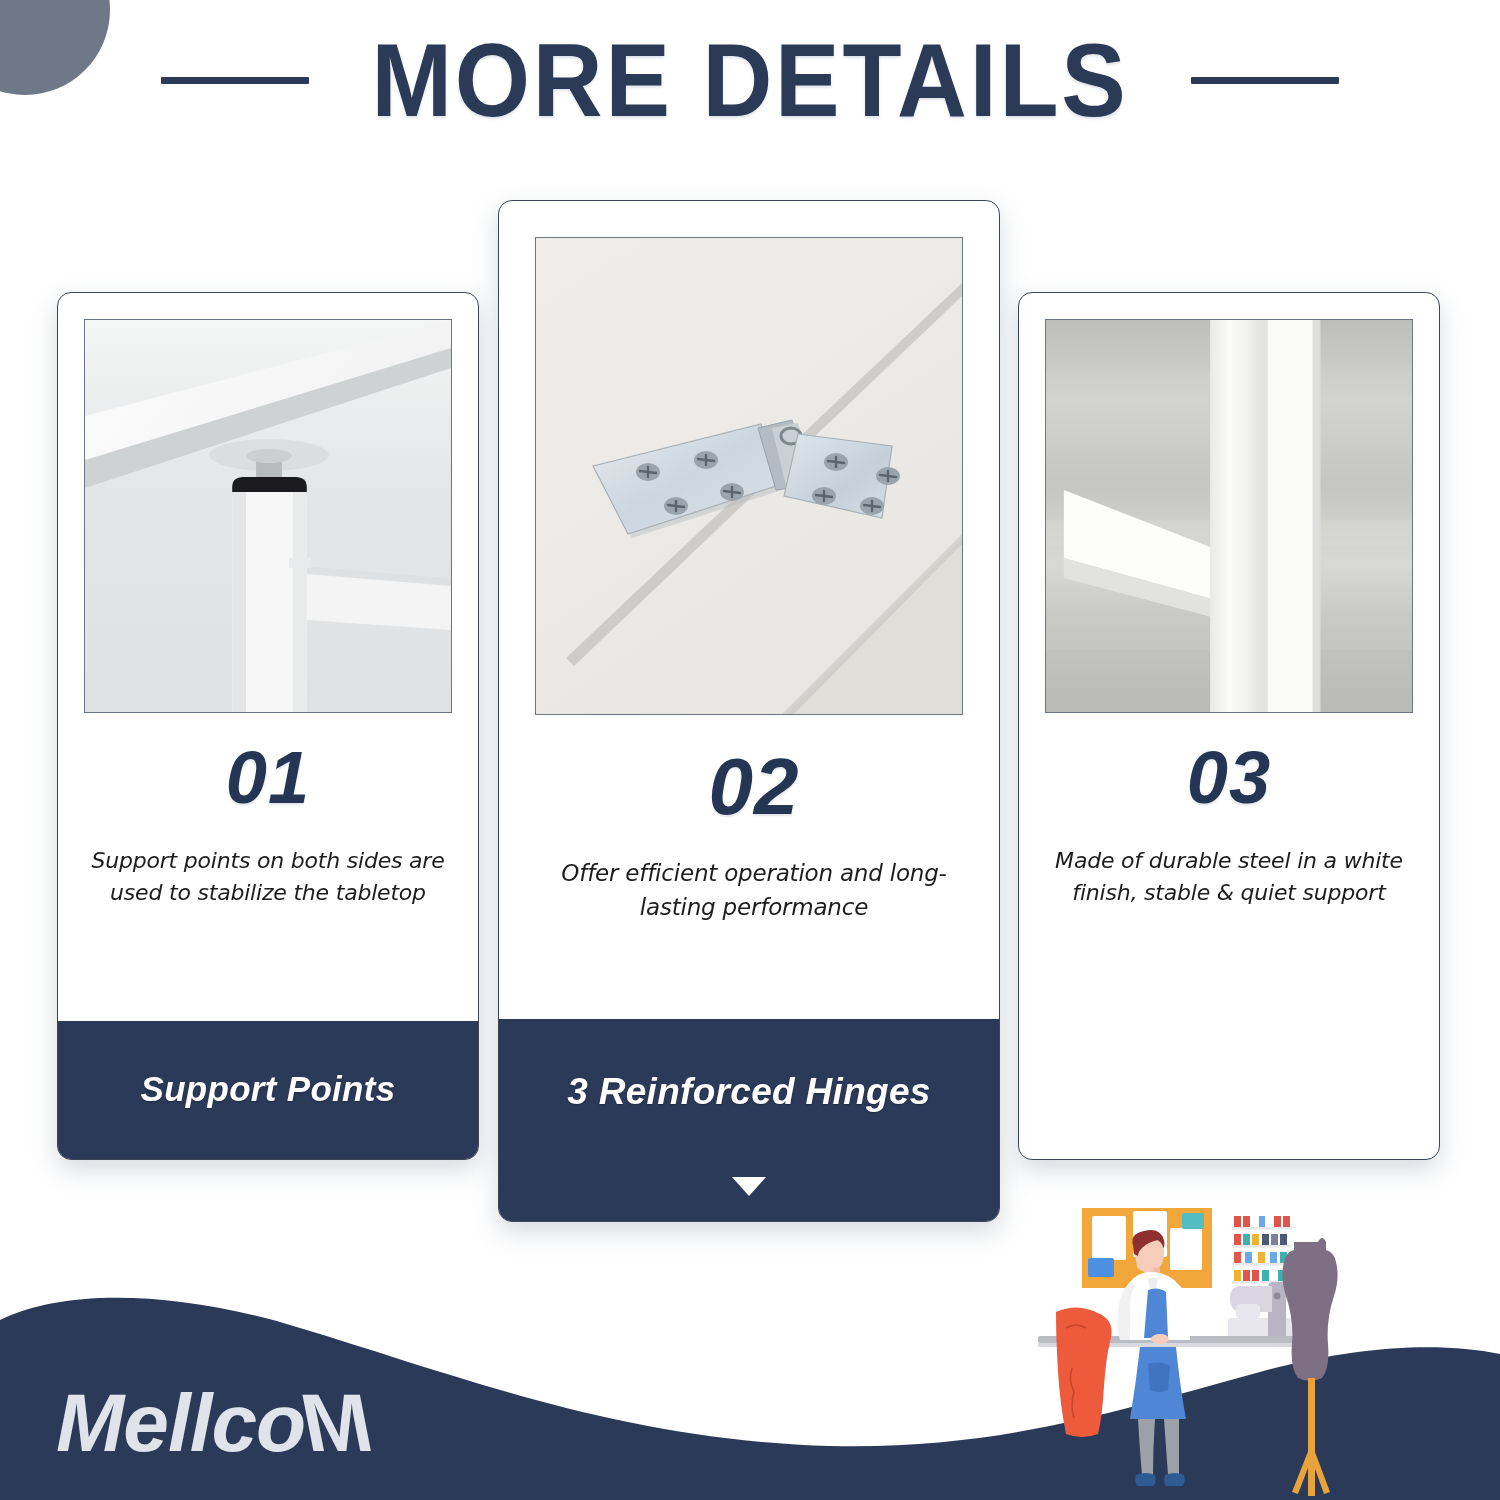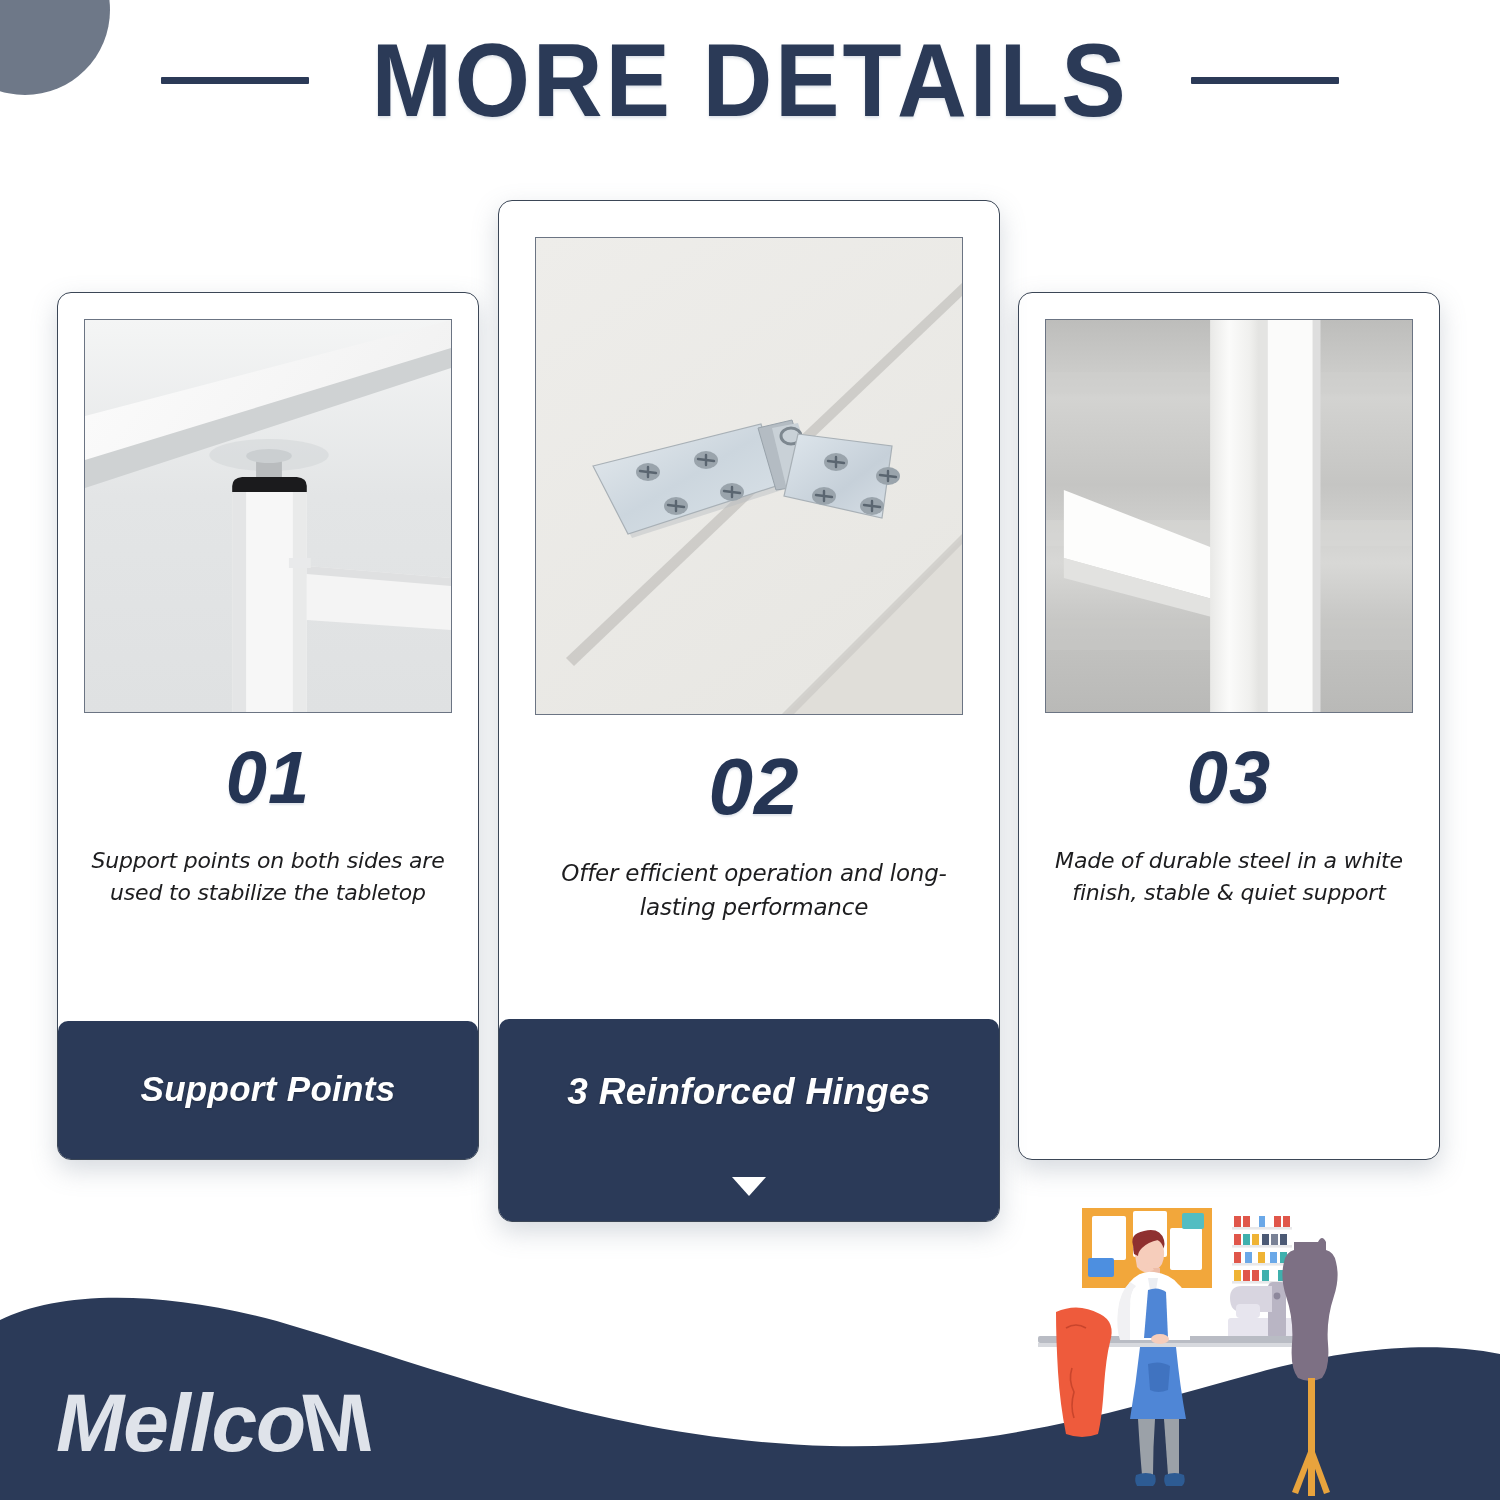--- a/index.html
+++ b/index.html
@@ -93,21 +93,20 @@
     padding:0 6px;
   }
   .card--2 .card-desc{ font-size:23px; padding:0 28px; }
 
   
   .card-band{
     position:relative;
     background:#2b3a58;
     color:#ffffff;
     flex:0 0 auto;
-    border-radius:10px;
   }
   .card--side .card-band{ height:138px; }
   .card--2 .card-band{ height:202px; }
 
   .card-band-label{
     font-family:"Liberation Sans", sans-serif;
     font-weight:700;
     font-size:35px;
     letter-spacing:.3px;
     text-align:center;

